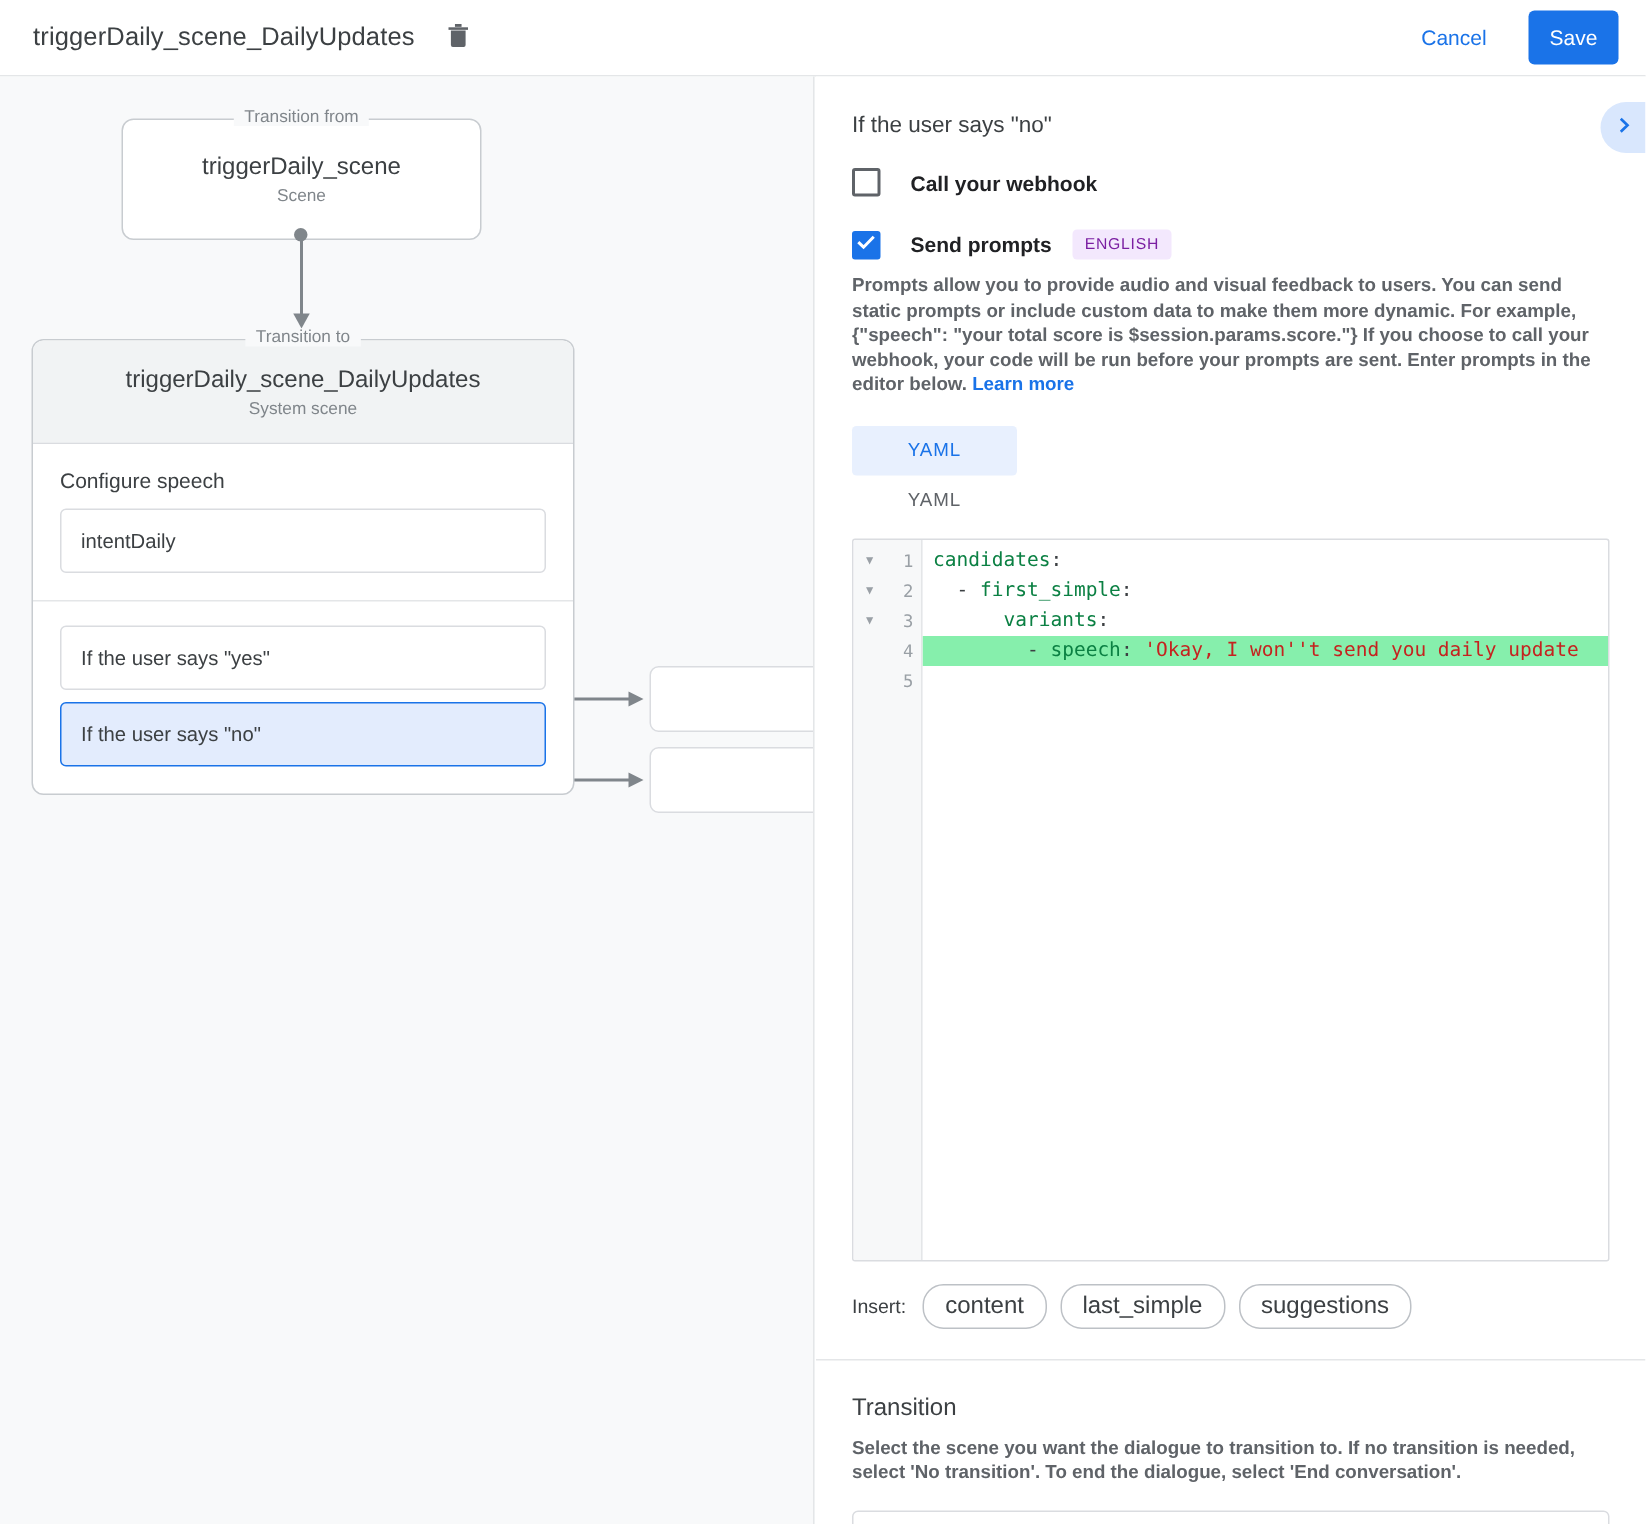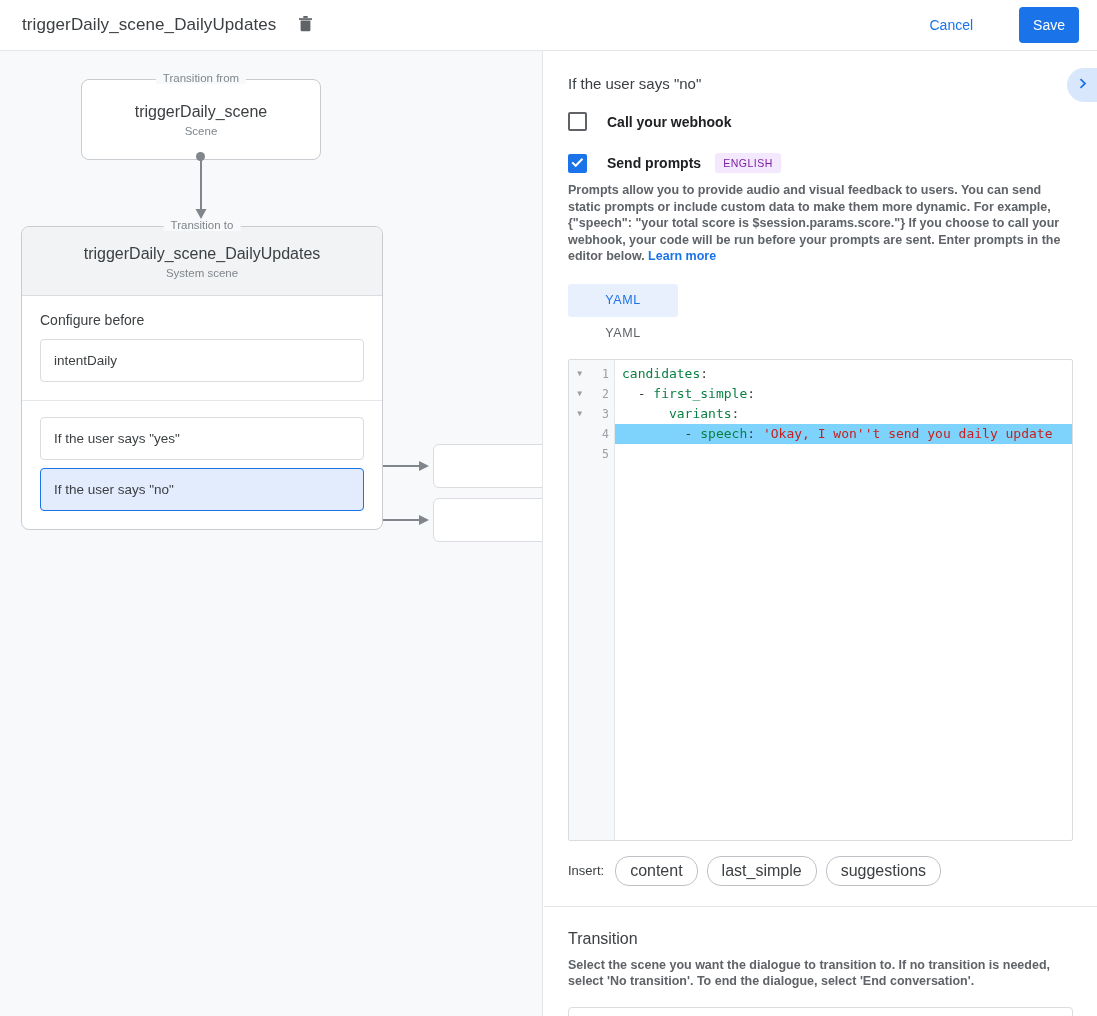--- a/index.html
+++ b/index.html
@@ -26,21 +26,21 @@
     letter-spacing: .1px;
   }
   .trash-btn {
     margin-left: 16px;
     width: 26px; height: 26px;
     display: flex; align-items: center; justify-content: center;
     border: none; background: transparent; cursor: pointer;
   }
   .topbar-actions {
     margin-left: auto; margin-right: 18px;
-    display: flex; align-items: center; gap: 32px;
+    display: flex; align-items: center; gap: 14px;
   }
   .btn-cancel {
     background: transparent; border: none;
     color: #1a73e8; font-size: 14px; font-weight: 500;
     padding: 9px 14px; border-radius: 4px; cursor: pointer;
     font-family: "Liberation Sans", sans-serif;
   }
   .btn-save {
     background: #1a73e8; border: none; color: #fff;
     font-size: 14px; font-weight: 500;
@@ -232,21 +232,21 @@
     flex: 1 1 auto; padding-top: 4px; overflow: hidden;
     white-space: nowrap;
   }
   .code-row {
     height: 20px; line-height: 20px;
     font-family: "DejaVu Sans Mono", monospace;
     font-size: 13px;
     padding-left: 7px;
     white-space: pre;
   }
-  .code-row.hl { background: #7dd3fc; }
+  .code-row.hl { background: #86efac; }
   .k { color: #0b8043; }
   .p { color: #3c4043; }
   .s { color: #c5221f; }
 
   .insert-row {
     display: flex; align-items: center; gap: 9px;
     margin-top: 15px;
   }
   .insert-label { font-size: 13px; color: #3c4043; margin-right: 2px; }
   .chip {
@@ -334,21 +334,21 @@
 
   
   <div class="node-to">
     <div class="node-to-head">
       <div class="node-legend">Transition to</div>
       <span class="node-title">triggerDaily_scene_DailyUpdates</span>
       <span class="node-sub">System scene</span>
     </div>
 
     <div class="section">
-      <div class="section-label">Configure before</div>
+      <div class="section-label">Configure speech</div>
       <div class="field-box">intentDaily</div>
     </div>
 
     <div class="section">
       <div class="cond-box">If the user says "yes"</div>
       <div class="cond-box selected">If the user says "no"</div>
     </div>
   </div>
 </div>
 

